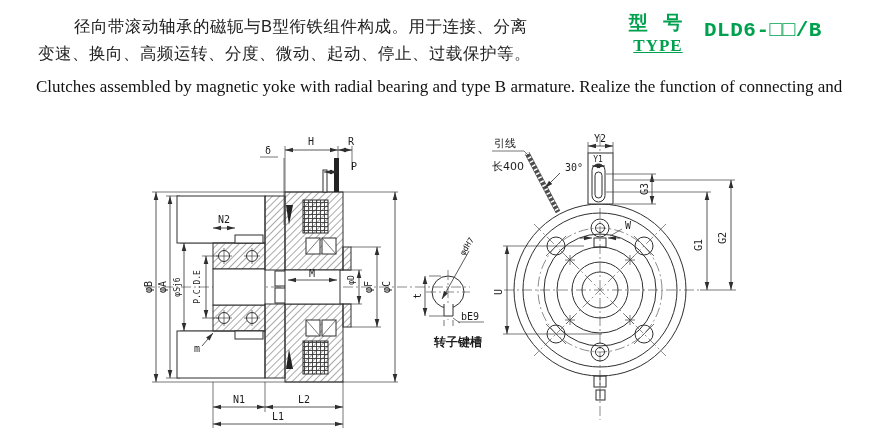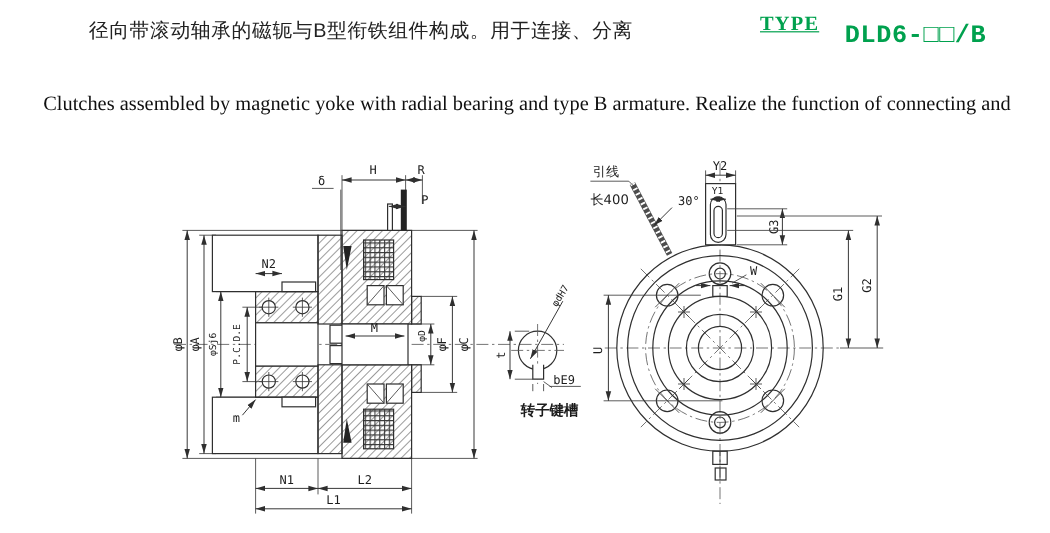--- a/index.html
+++ b/index.html
@@ -37,23 +37,25 @@
   svg .hat{fill:url(#hatch);stroke:#2f2f2f;stroke-width:1;}
   svg .coil{fill:url(#coilgrid);stroke:#2f2f2f;stroke-width:1;}
   svg .wht{fill:#ffffff;stroke:#2f2f2f;stroke-width:1;}
   svg .drk{fill:#232323;stroke:none;}
 </style>
 </head>
 <body>
 
 <div class="cn-desc">
   <div class="cn-line1">径向带滚动轴承的磁轭与B型衔铁组件构成。用于连接、分离</div>
+  <div>变速、换向、高频运转、分度、微动、起动、停止、过载保护等。</div>
 </div>
 
 <div class="type-block" style="color:#00a14e">
+  <div class="type-cn">型 号</div>
   <div class="type-en">TYPE</div>
 </div>
 <div class="model" style="color:#00a14e">DLD6-□□/B</div>
 
 <div class="en-desc">
   <div>Clutches assembled by magnetic yoke with radial bearing and type B armature. Realize the function of connecting and</div>
 </div>
 
 <svg class="drawing" width="735" height="314" viewBox="0 0 735 314">
   <defs>

